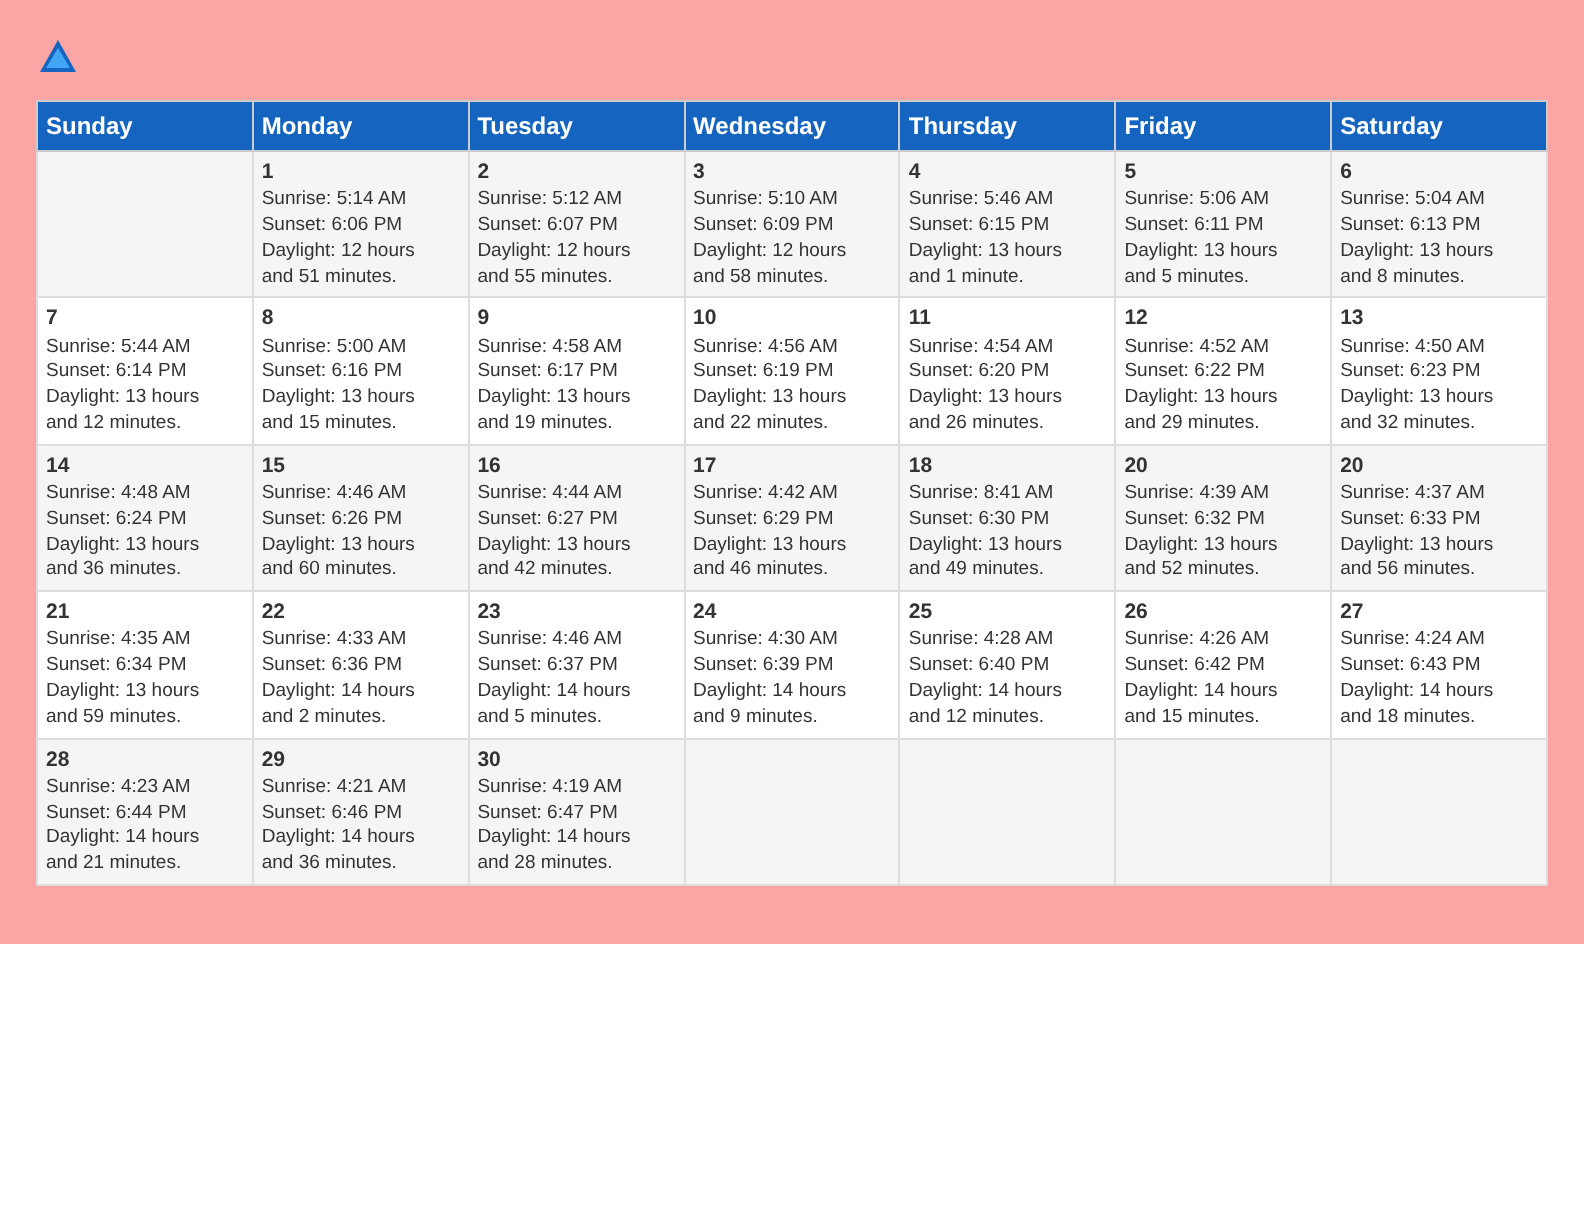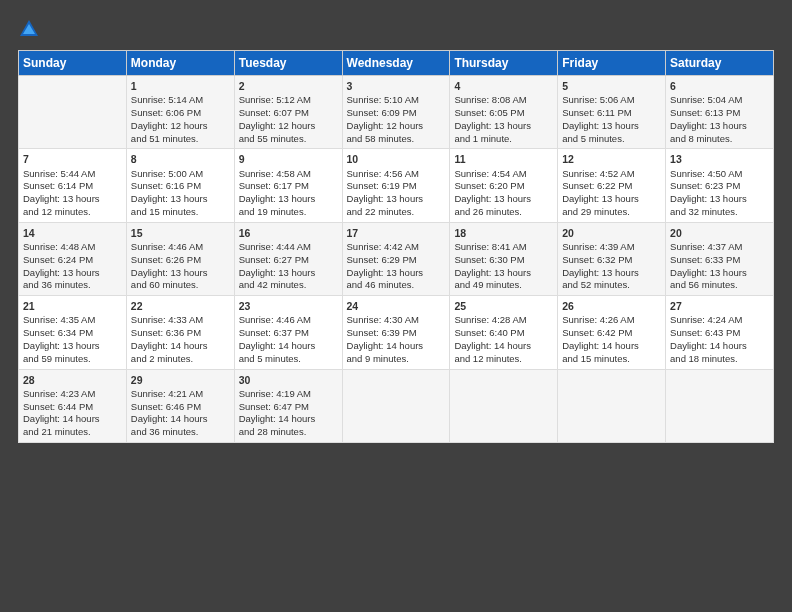--- a/index.html
+++ b/index.html
@@ -5,23 +5,23 @@
     * { margin: 0; padding: 0; box-sizing: border-box; }
     body {
       font-family: Arial, sans-serif;
       background: #fff;
       width: 792px;
       height: 612px;
       overflow: hidden;
     }
     .page {
       width: 792px;
-      height: 612px;
+      height: 472px;
       padding: 18px 18px 10px 18px;
-      background: #404040;
+      background: #fca5a5;
     }
     .header {
       display: flex;
       justify-content: space-between;
       align-items: flex-start;
       margin-bottom: 10px;
     }
     .logo {
       display: flex;
       align-items: center;
@@ -153,22 +153,22 @@
           </td>
           <td>
             <span class="day-number">3</span>
             <span class="cell-text">Sunrise: 5:10 AM</span>
             <span class="cell-text">Sunset: 6:09 PM</span>
             <span class="cell-text">Daylight: 12 hours</span>
             <span class="cell-text">and 58 minutes.</span>
           </td>
           <td>
             <span class="day-number">4</span>
-            <span class="cell-text">Sunrise: 8:08 AM</span>
-            <span class="cell-text">Sunset: 6:05 PM</span>
+            <span class="cell-text">Sunrise: 5:46 AM</span>
+            <span class="cell-text">Sunset: 6:15 PM</span>
             <span class="cell-text">Daylight: 13 hours</span>
             <span class="cell-text">and 1 minute.</span>
           </td>
           <td>
             <span class="day-number">5</span>
             <span class="cell-text">Sunrise: 5:06 AM</span>
             <span class="cell-text">Sunset: 6:11 PM</span>
             <span class="cell-text">Daylight: 13 hours</span>
             <span class="cell-text">and 5 minutes.</span>
           </td>

